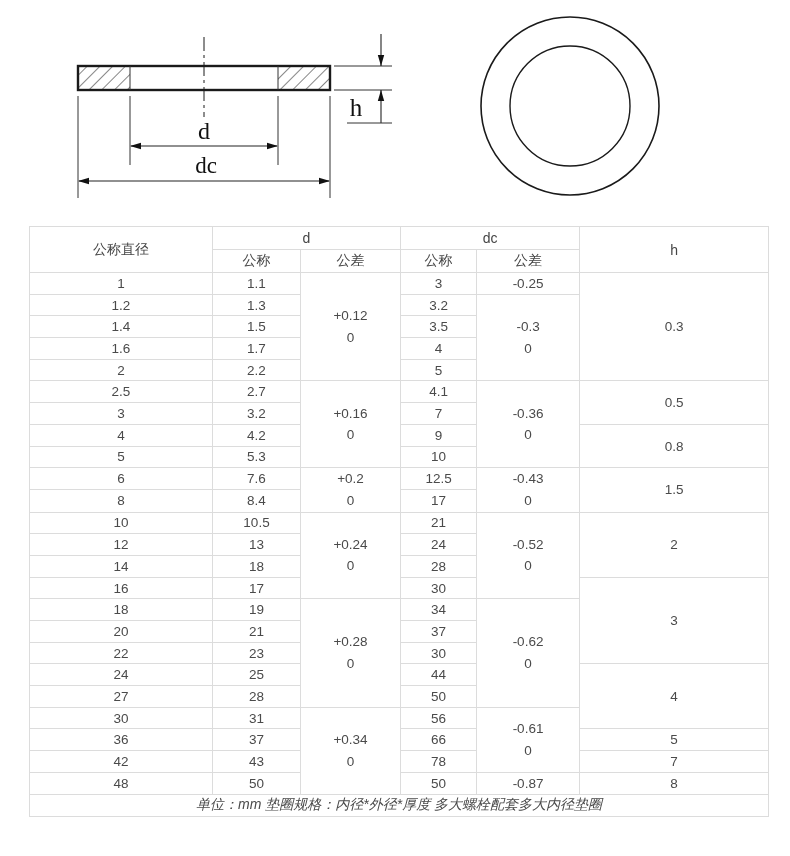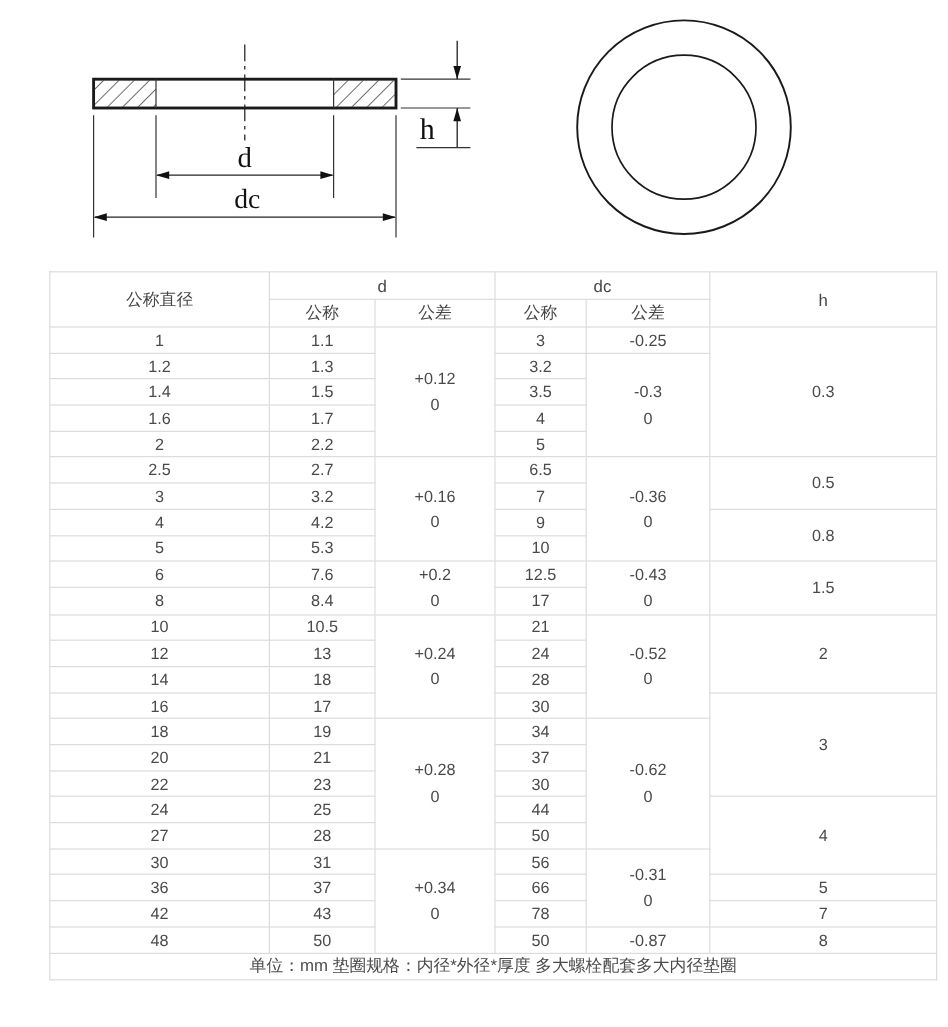--- a/index.html
+++ b/index.html
@@ -4,30 +4,30 @@
 <style>
   html,body{margin:0;padding:0;background:#fff;}
   .page{position:relative;width:790px;height:856px;background:#ffffff;overflow:hidden;
         font-family:"Liberation Sans","DejaVu Sans",sans-serif;color:#454545;}
   svg.drawing{position:absolute;left:0;top:0;}
   svg .thin{stroke:#333;stroke-width:1;fill:none;}
   svg .dim{stroke:#222;stroke-width:1.1;fill:none;}
   svg .arrow{fill:#111;stroke:none;}
   svg text{fill:#111;font-family:"Liberation Serif","DejaVu Serif",serif;}
 
-  table.spec{position:absolute;left:41px;top:226px;width:739px;
+  table.spec{position:absolute;left:29px;top:226px;width:739px;
              border-collapse:collapse;table-layout:fixed;
              font-size:13.5px;color:#4a4a4a;}
   table.spec th,table.spec td{border:1px solid #dcdcdc;text-align:center;
              vertical-align:middle;padding:0;font-weight:400;}
   table.spec thead tr{height:23px;}
   table.spec thead th{font-size:14px;color:#454545;}
   table.spec tbody tr{height:21.7px;}
   table.spec td.tol{white-space:pre-line;line-height:21.7px;}
-  table.spec tfoot td{height:21px;font-size:14px;}
+  table.spec tfoot td{height:21px;font-size:14px;font-style:italic;}
 </style>
 </head>
 <body>
 
 <div class="page">
 
   <svg class="drawing" width="790" height="218" viewBox="0 0 790 218">
     <defs>
       <pattern id="hatch" patternUnits="userSpaceOnUse" width="9" height="9" patternTransform="rotate(45)">
         <line x1="0" y1="0" x2="0" y2="9" stroke="#222" stroke-width="1.1"></line>
@@ -128,21 +128,21 @@
         <tr>
           <td>2</td>
           <td>2.2</td>
           <td>5</td>
         </tr>
         <tr>
           <td>2.5</td>
           <td>2.7</td>
           <td rowspan="4" class="tol">+0.16
 0</td>
-          <td>6.5</td>
+          <td>4.1</td>
           <td rowspan="4" class="tol">-0.36
 0</td>
           <td rowspan="2">0.5</td>
         </tr>
         <tr>
           <td>3</td>
           <td>3.2</td>
           <td>7</td>
         </tr>
         <tr>
@@ -226,21 +226,21 @@
           <td>27</td>
           <td>28</td>
           <td>50</td>
         </tr>
         <tr>
           <td>30</td>
           <td>31</td>
           <td rowspan="4" class="tol">+0.34
 0</td>
           <td>56</td>
-          <td rowspan="3" class="tol">-0.31
+          <td rowspan="3" class="tol">-0.61
 0</td>
         </tr>
         <tr>
           <td>36</td>
           <td>37</td>
           <td>66</td>
           <td>5</td>
         </tr>
         <tr>
           <td>42</td>

